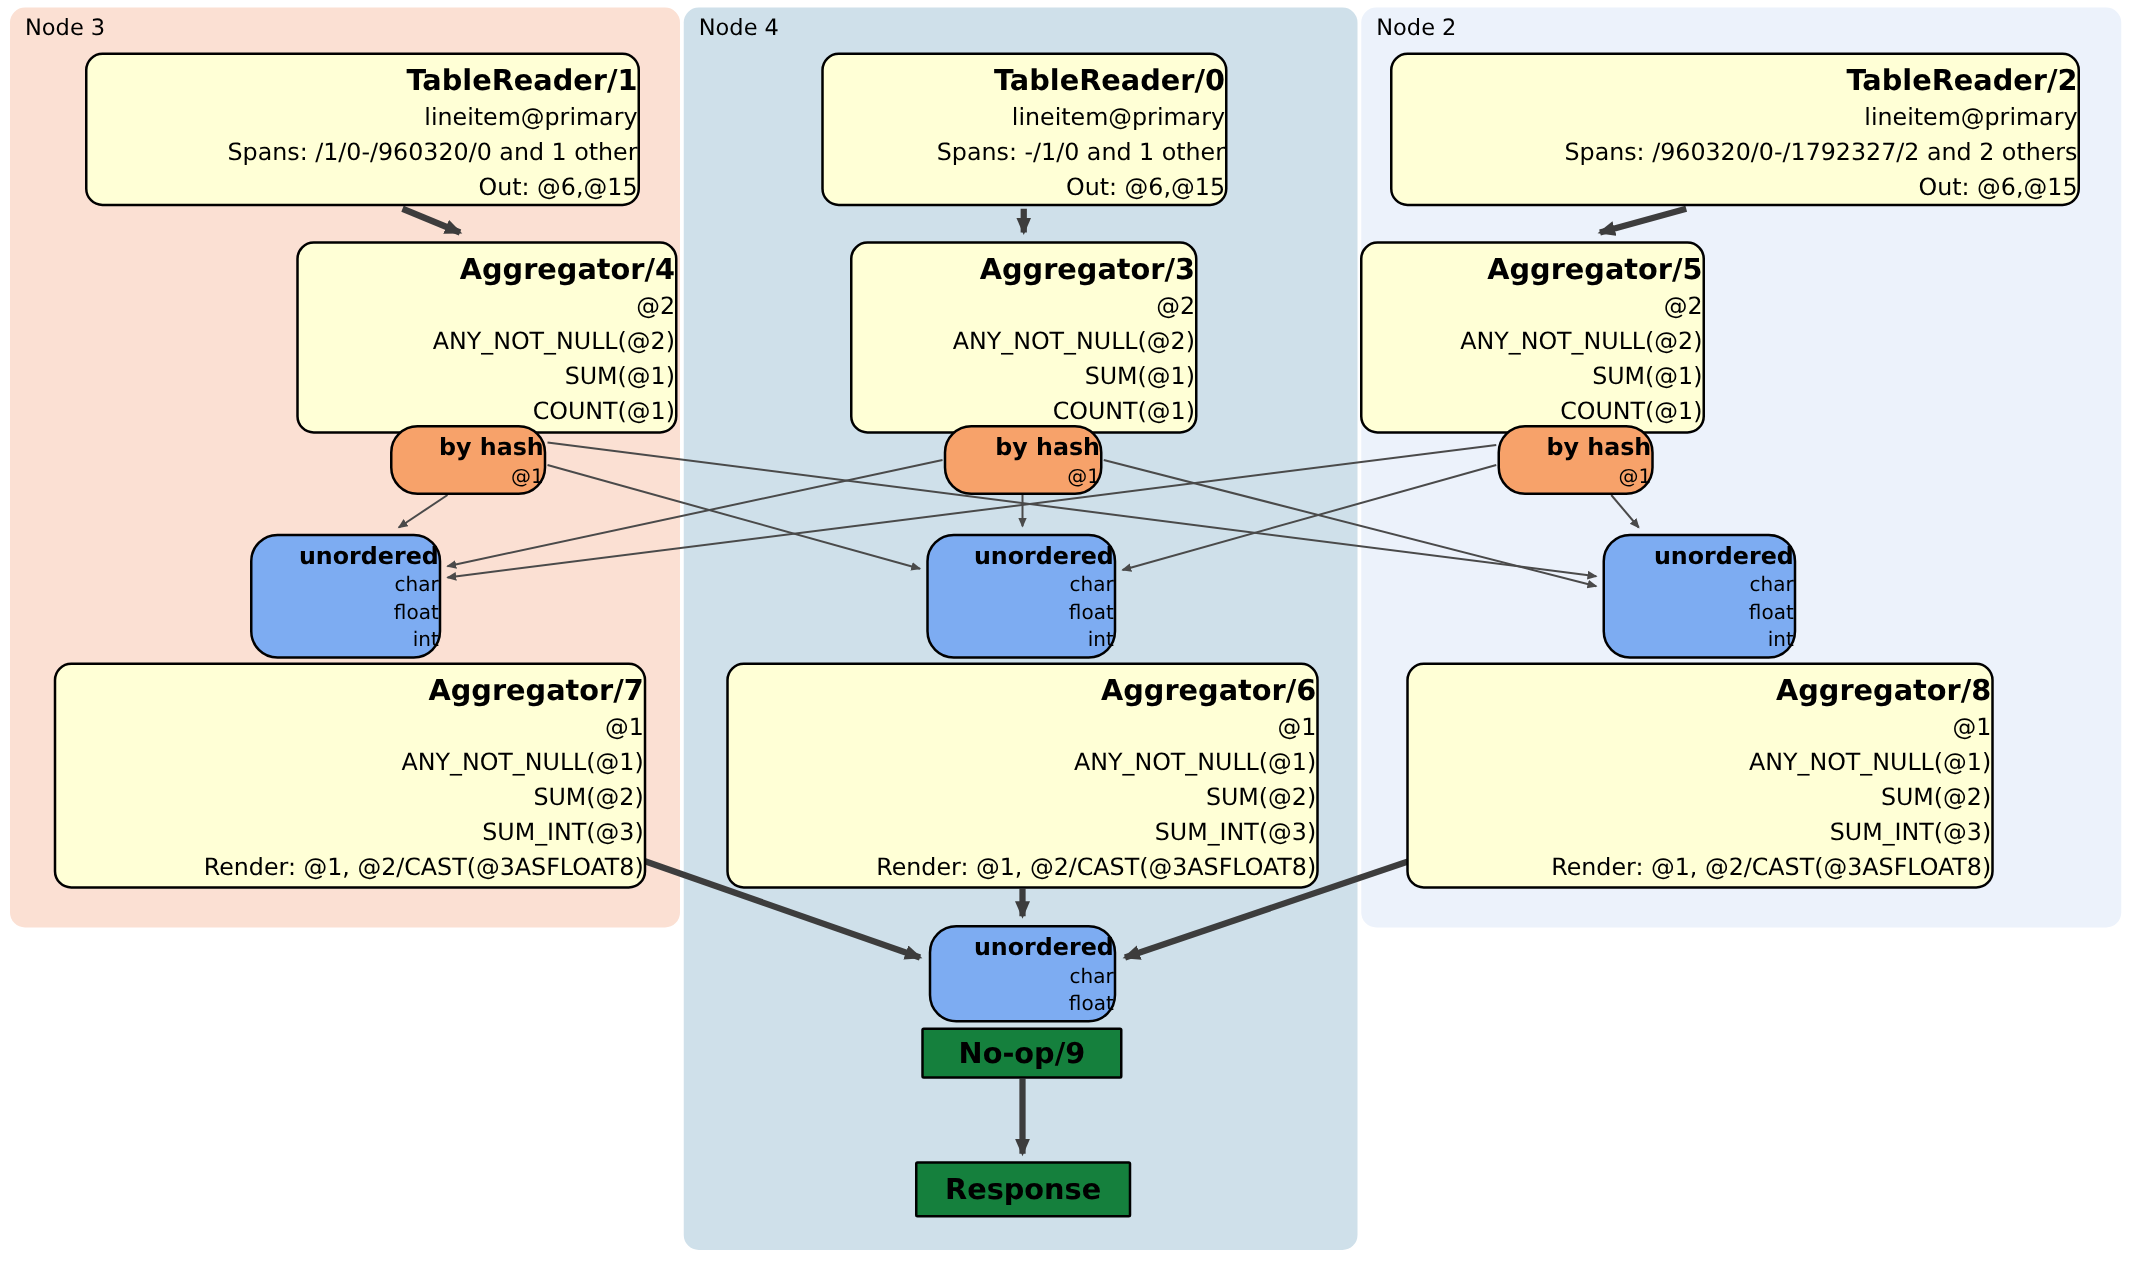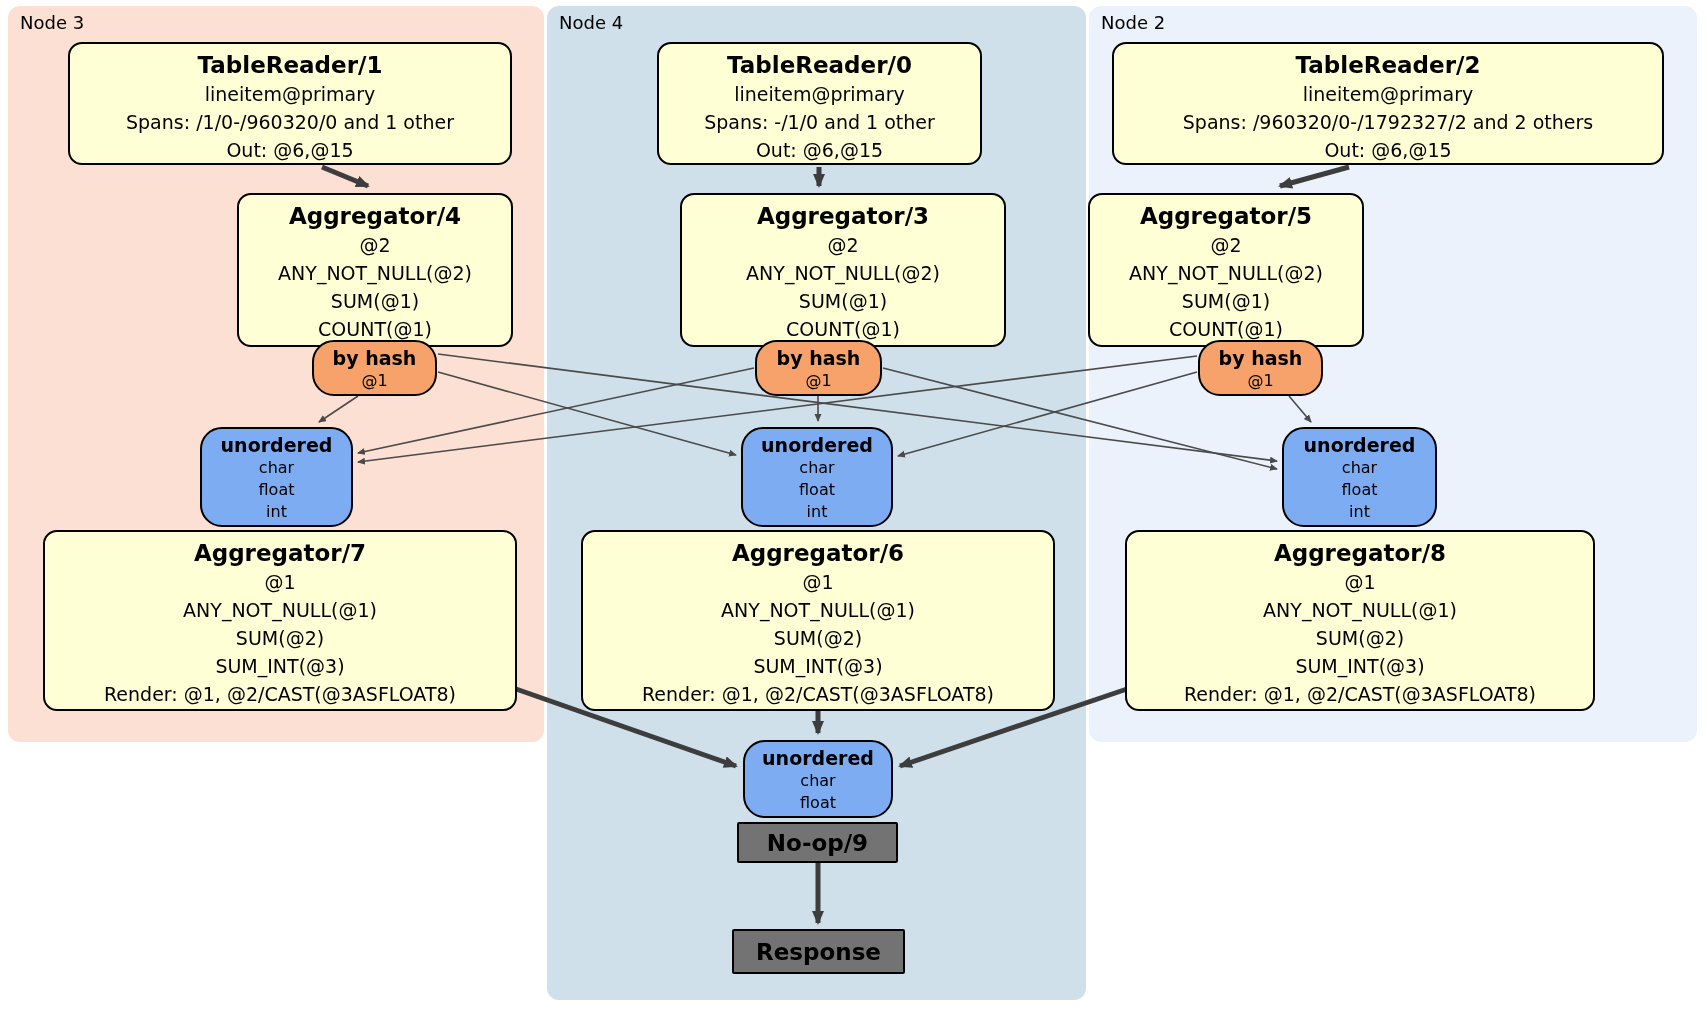--- a/index.html
+++ b/index.html
@@ -6,35 +6,35 @@
   #canvas{
     position:relative;width:1706px;height:1016px;background:#ffffff;overflow:hidden;
     font-family:"DejaVu Sans","Liberation Sans",sans-serif;color:#000;
   }
   .group{position:absolute;border-radius:12px;}
   .group-node3{background:#fbe0d3;}
   .group-node1{background:#cfe0ea;}
   .group-node2{background:#ecf2fb;}
   .grouplabel{position:absolute;font-size:18px;color:#000;}
   #edges{position:absolute;left:0;top:0;z-index:2;}
-  .box{position:absolute;z-index:3;box-sizing:border-box;text-align:center;}
+  .box{position:absolute;z-index:3;box-sizing:border-box;text-align:right;}
   .proc{
     background:#ffffd6;border:2px solid #000;border-radius:14px;padding-top:6px;
   }
   .proc .title{font-size:23px;font-weight:bold;line-height:30px;}
   .proc .lines div{font-size:19px;line-height:28px;white-space:nowrap;}
   .router,.sync{
     border:2px solid #000;border-radius:22px;padding-top:5px;
   }
   .router{background:#f7a26a;}
   .sync{background:#7dacf2;}
   .router .title,.sync .title{font-size:19px;font-weight:bold;line-height:23px;}
   .router .lines div,.sync .lines div{font-size:16px;line-height:22px;}
   .mini{
-    background:#737373;border:2px solid #000;border-radius:2px;
+    background:#15803d;border:2px solid #000;border-radius:2px;
     display:flex;align-items:center;justify-content:center;
   }
   .mini .title{font-size:23px;font-weight:bold;}
 </style>
 </head>
 <body>
 
 <div id="canvas">
 
   <div class="group group-node3" style="left:8px;top:6px;width:536px;height:736px"></div>
@@ -96,30 +96,30 @@
   </div>
   <div class="box proc" style="left:1112px;top:42px;width:552px;height:123px">
     <div class="title">TableReader/2</div>
     <div class="lines">
         <div>lineitem@primary</div>
         <div>Spans: /960320/0-/1792327/2 and 2 others</div>
         <div>Out: @6,@15</div>
       </div>
   </div>
 
-  <div class="box proc" style="left:237px;top:193px;width:276px;height:154px">
+  <div class="box proc" style="left:237px;top:193px;width:305px;height:154px">
     <div class="title">Aggregator/4</div>
     <div class="lines">
         <div>@2</div>
         <div>ANY_NOT_NULL(@2)</div>
         <div>SUM(@1)</div>
         <div>COUNT(@1)</div>
       </div>
   </div>
-  <div class="box proc" style="left:680px;top:193px;width:326px;height:154px">
+  <div class="box proc" style="left:680px;top:193px;width:278px;height:154px">
     <div class="title">Aggregator/3</div>
     <div class="lines">
         <div>@2</div>
         <div>ANY_NOT_NULL(@2)</div>
         <div>SUM(@1)</div>
         <div>COUNT(@1)</div>
       </div>
   </div>
   <div class="box proc" style="left:1088px;top:193px;width:276px;height:154px">
     <div class="title">Aggregator/5</div>

